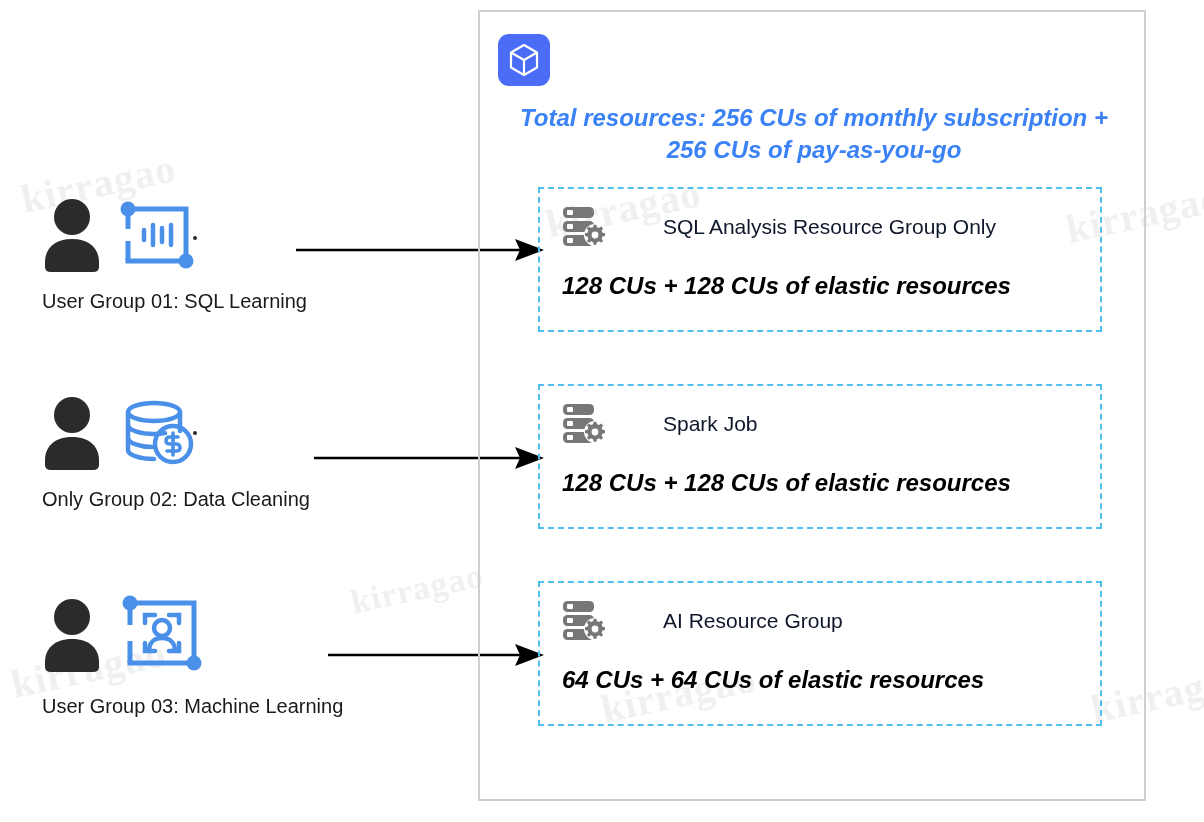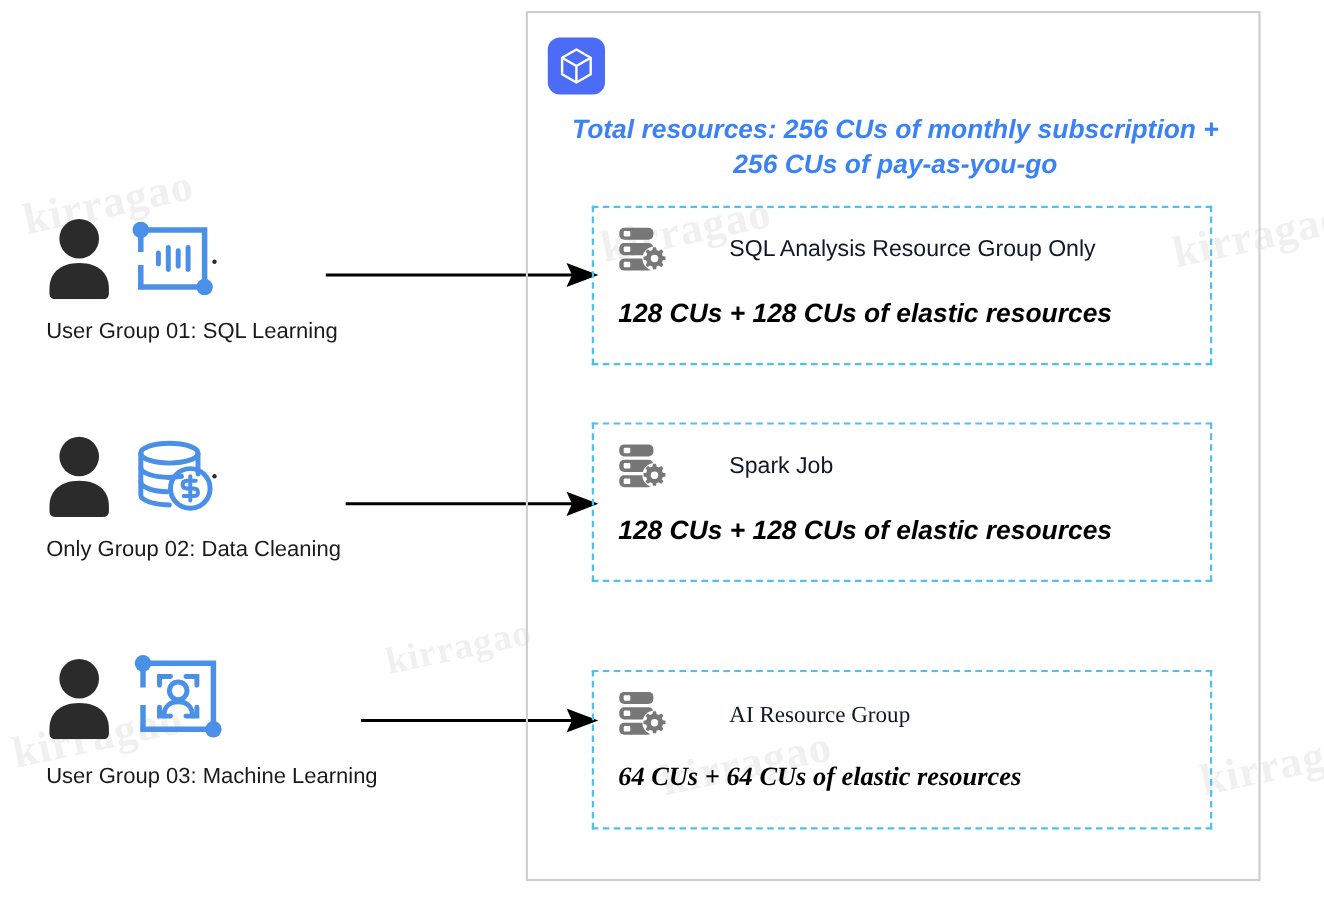--- a/index.html
+++ b/index.html
@@ -248,21 +248,21 @@
             <circle cx="0" cy="0" r="11" fill="#ffffff"></circle>
             <path d="M-1.4 -10.3 h2.8 l.5 2.5 a8 8 0 0 1 2.1 .9 l2.1-1.5 2 2 -1.5 2.1 a8 8 0 0 1 .9 2.1 l2.5 .5 v2.8 l-2.5 .5 a8 8 0 0 1 -.9 2.1 l1.5 2.1 -2 2 -2.1-1.5 a8 8 0 0 1 -2.1 .9 l-.5 2.5 h-2.8 l-.5-2.5 a8 8 0 0 1 -2.1-.9 l-2.1 1.5 -2-2 1.5-2.1 a8 8 0 0 1 -.9-2.1 l-2.5-.5 v-2.8 l2.5-.5 a8 8 0 0 1 .9-2.1 l-1.5-2.1 2-2 2.1 1.5 a8 8 0 0 1 2.1-.9 Z" fill="#777777"></path>
             <circle cx="0" cy="0" r="3.4" fill="#ffffff"></circle>
           </g>
         </svg>
         <div class="rg-name">Spark Job</div>
       </div>
       <div class="rg-cus">128 CUs + 128 CUs of elastic resources</div>
     </div>
 
-    <div class="rg-card" style="top:597px;font-family:Liberation Serif, serif;">
+    <div class="rg-card" style="top:569px;">
       <div class="rg-head">
         <svg class="rg-icon" viewBox="0 0 46 42">
           <rect x="1" y="1" width="31" height="11" rx="4.5" fill="#777777"></rect>
           <rect x="1" y="15" width="31" height="11" rx="4.5" fill="#777777"></rect>
           <rect x="1" y="29" width="31" height="11" rx="4.5" fill="#777777"></rect>
           <rect x="5" y="4" width="6" height="5" rx="1" fill="#ffffff"></rect>
           <rect x="5" y="18" width="6" height="5" rx="1" fill="#ffffff"></rect>
           <rect x="5" y="32" width="6" height="5" rx="1" fill="#ffffff"></rect>
           <g transform="translate(33,29)">
             <circle cx="0" cy="0" r="11" fill="#ffffff"></circle>

